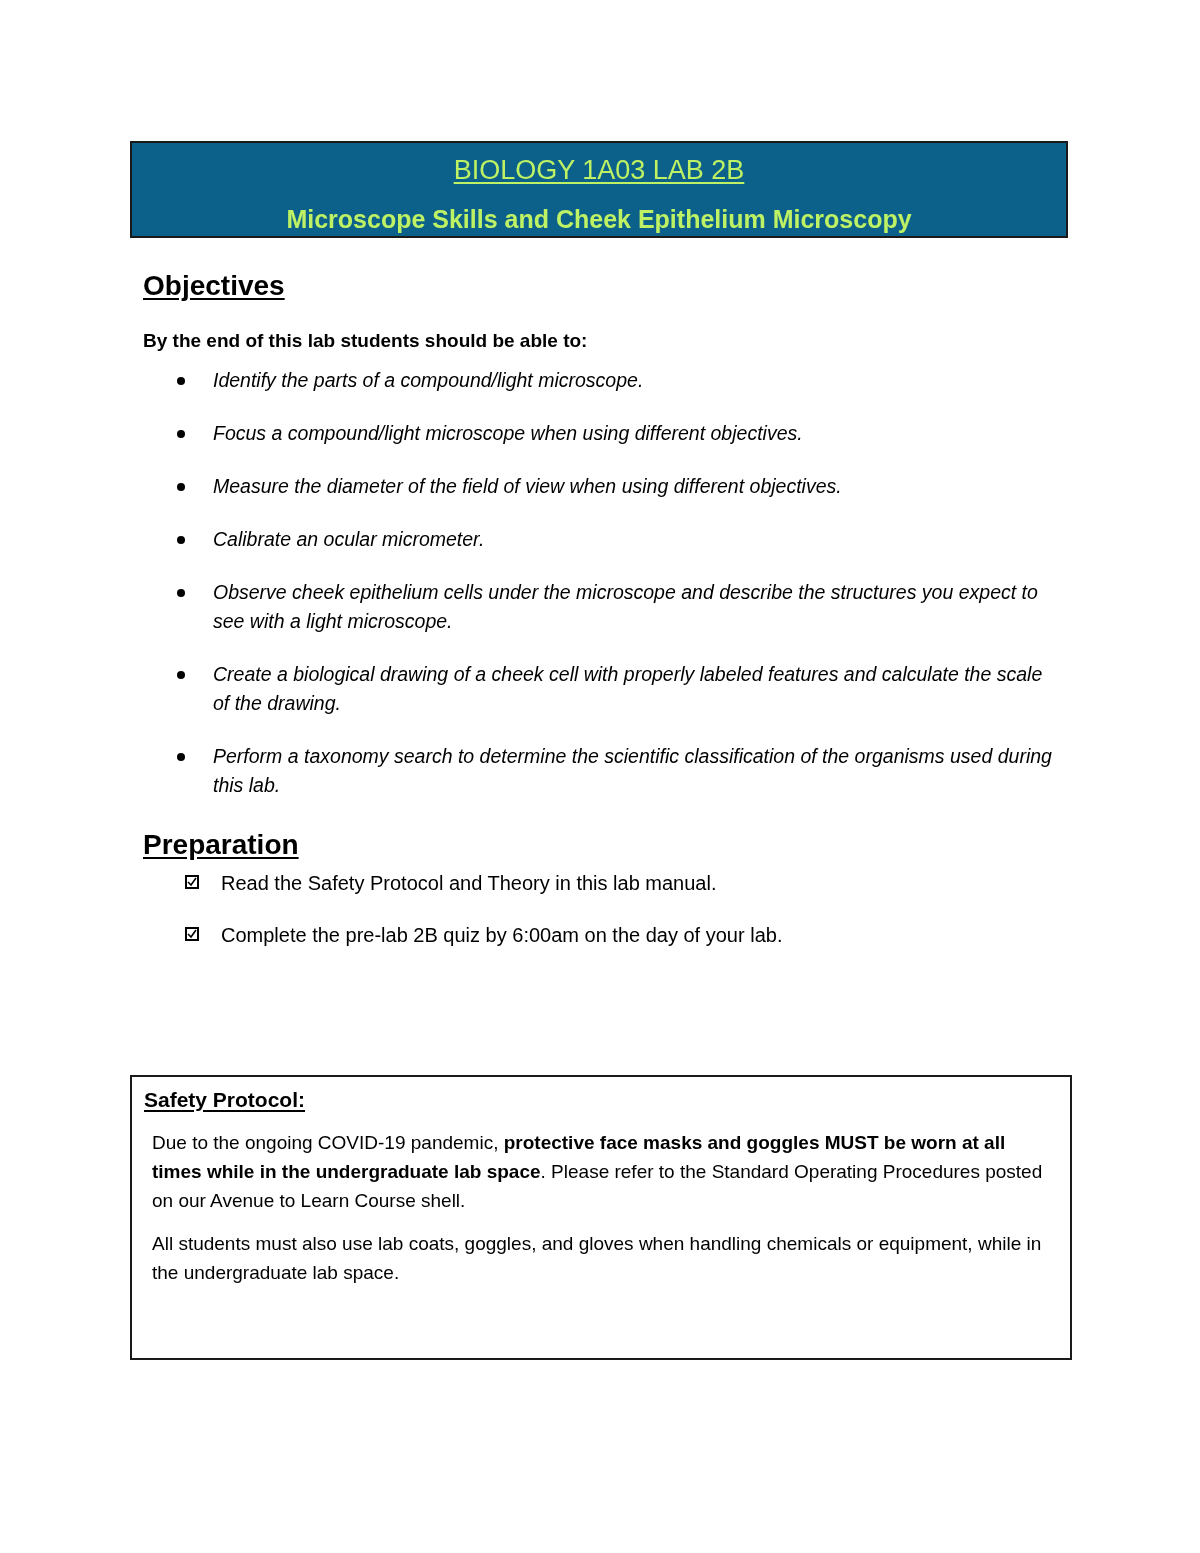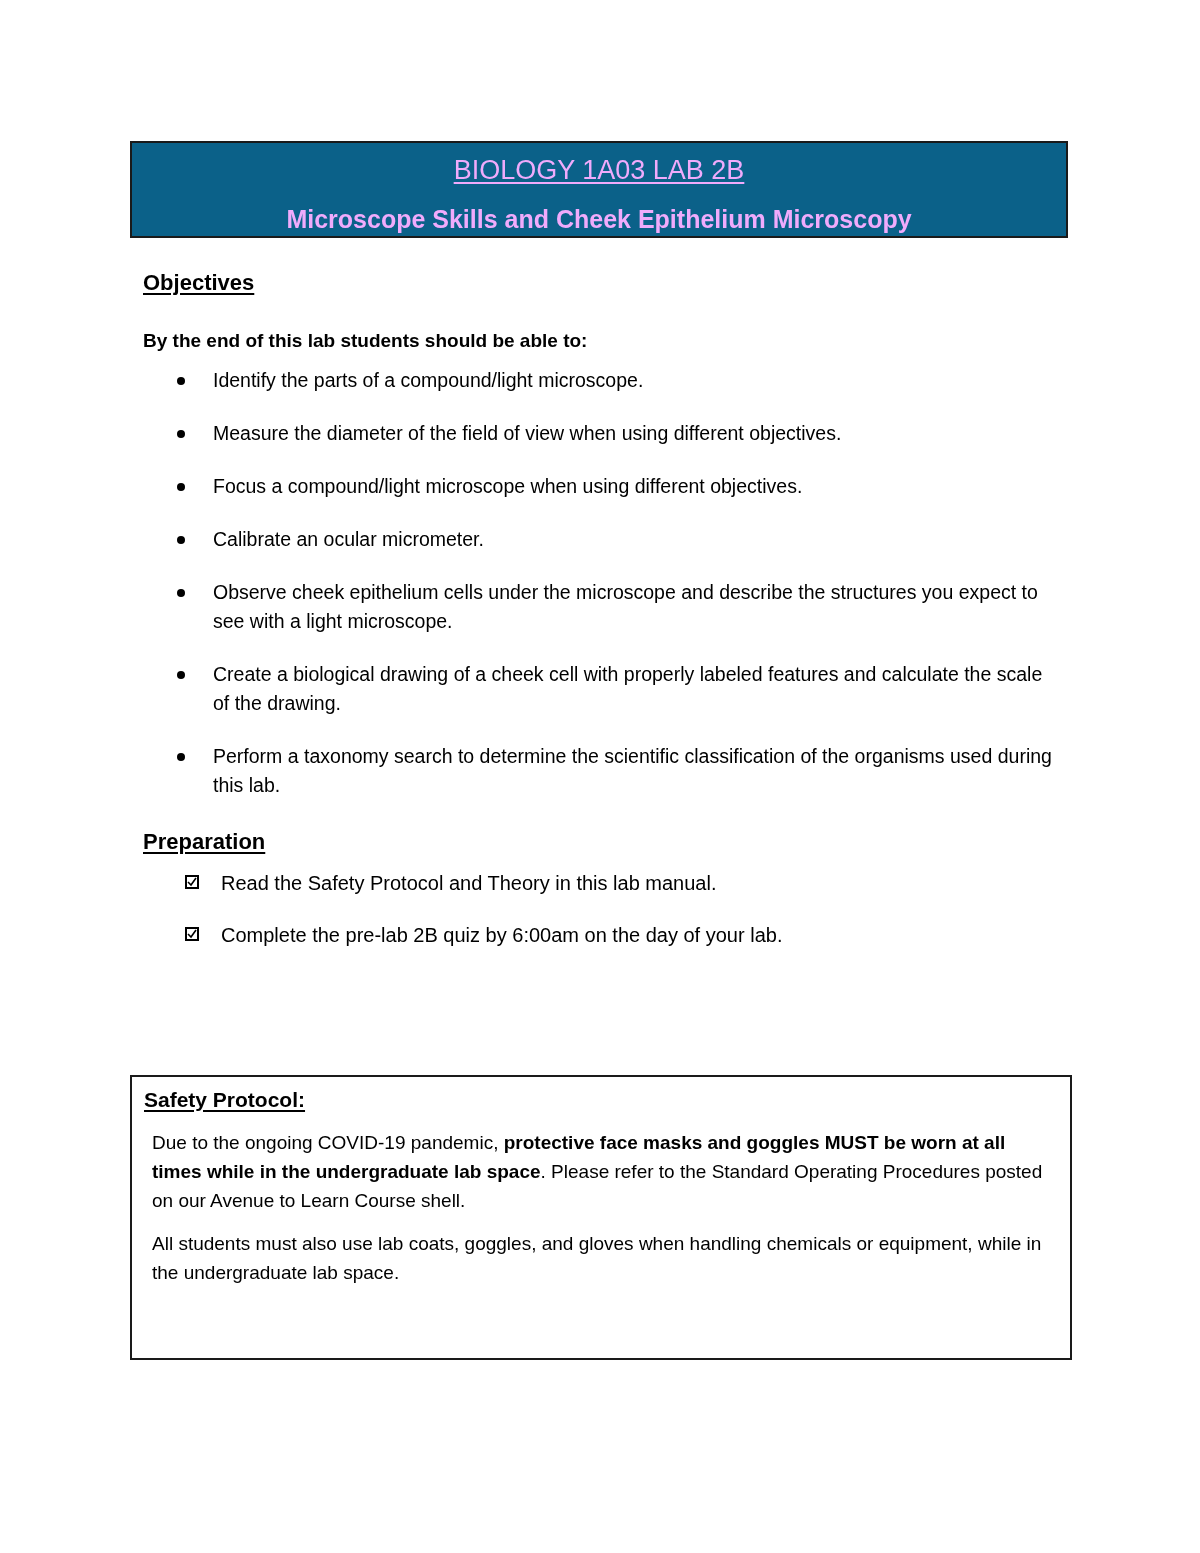--- a/index.html
+++ b/index.html
@@ -1,27 +1,27 @@
 <!DOCTYPE html>
 <html><head>
 <meta charset="utf-8">
 <style>
   html, body { margin:0; padding:0; background:#ffffff; }
   body { width:1200px; height:1553px; position:relative; font-family:"Liberation Sans", sans-serif; color:#000; }
   .header-box {
     position:absolute; left:130px; top:141px; width:938px; height:97px;
     background:#0b6189; border:2px solid #1a1a1a; box-sizing:border-box;
-    text-align:center; color:#f0abfc;
+    text-align:center; color:#bef264;
   }
   .header-title { position:absolute; left:0; right:0; top:12px; font-size:27px; text-decoration:underline; text-underline-offset:3px; }
   .header-subtitle { position:absolute; left:0; right:0; top:62px; font-size:25px; font-weight:bold; }
-  .section-heading { position:absolute; left:143px; font-size:22px; font-weight:bold; text-decoration:underline; text-underline-offset:3px; }
+  .section-heading { position:absolute; left:143px; font-size:28px; font-weight:bold; text-decoration:underline; text-underline-offset:3px; }
   .intro { position:absolute; left:143px; top:314px; font-size:19px; font-weight:bold;margin-top:16px; }
   .obj-list { position:absolute; left:143px; top:366px; width:920px; margin:0; padding:0; list-style:none; }
-  .obj-item { position:relative; padding-left:70px; font-size:19.5px; line-height:29px; margin-bottom:24px; }
+  .obj-item { position:relative; padding-left:70px; font-size:19.5px; line-height:29px; margin-bottom:24px;font-style:italic; }
   .bullet { position:absolute; left:34px; top:11px; width:8px; height:8px; border-radius:50%; background:#000; }
   .prep-list { position:absolute; left:143px; top:870px; width:920px; margin:0; padding:0; list-style:none; }
   .prep-item { position:relative; padding-left:78px; font-size:20px; line-height:27px; margin-bottom:25px; }
   .checkbox-icon { position:absolute; left:42px; top:5px; width:14px; height:14px; border:2px solid #000; box-sizing:border-box; }
   .checkbox-icon svg { position:absolute; left:0; top:0; }
   .safety-box {
     position:absolute; left:130px; top:1075px; width:942px; height:285px;
     border:2px solid #1a1a1a; box-sizing:border-box; padding:11px 12px;
   }
   .safety-title { font-size:21px; font-weight:bold; text-decoration:underline; text-underline-offset:3px; margin:0 0 16px 0; }
@@ -34,22 +34,22 @@
 <div class="header-box">
   <div class="header-title">BIOLOGY 1A03 LAB 2B</div>
   <div class="header-subtitle">Microscope Skills and Cheek Epithelium Microscopy</div>
 </div>
 
 <div class="section-heading" style="top:270px;">Objectives</div>
 <div class="intro">By the end of this lab students should be able to:</div>
 
 <ul class="obj-list">
   <li class="obj-item"><span class="bullet"></span><span>Identify the parts of a compound/light microscope.</span></li>
+  <li class="obj-item"><span class="bullet"></span><span>Focus a compound/light microscope when using different objectives.</span></li>
   <li class="obj-item"><span class="bullet"></span><span>Measure the diameter of the field of view when using different objectives.</span></li>
-  <li class="obj-item"><span class="bullet"></span><span>Focus a compound/light microscope when using different objectives.</span></li>
   <li class="obj-item"><span class="bullet"></span><span>Calibrate an ocular micrometer.</span></li>
   <li class="obj-item"><span class="bullet"></span><span>Observe cheek epithelium cells under the microscope and describe the structures you expect to see with a light microscope.</span></li>
   <li class="obj-item"><span class="bullet"></span><span>Create a biological drawing of a cheek cell with properly labeled features and calculate the scale of the drawing.</span></li>
   <li class="obj-item"><span class="bullet"></span><span>Perform a taxonomy search to determine the scientific classification of the organisms used during this lab.</span></li>
 </ul>
 
 <div class="section-heading" style="top:829px;">Preparation</div>
 
 <ul class="prep-list">
   <li class="prep-item">

